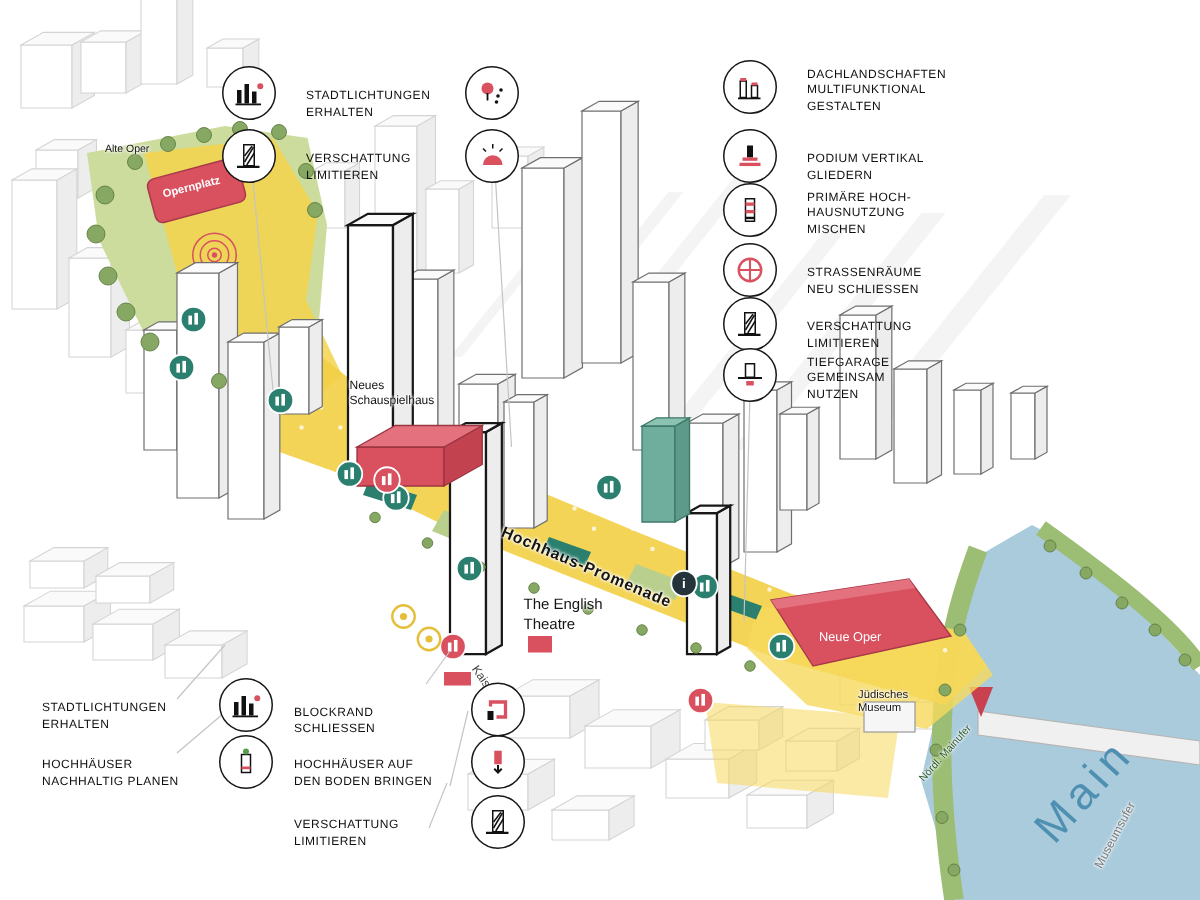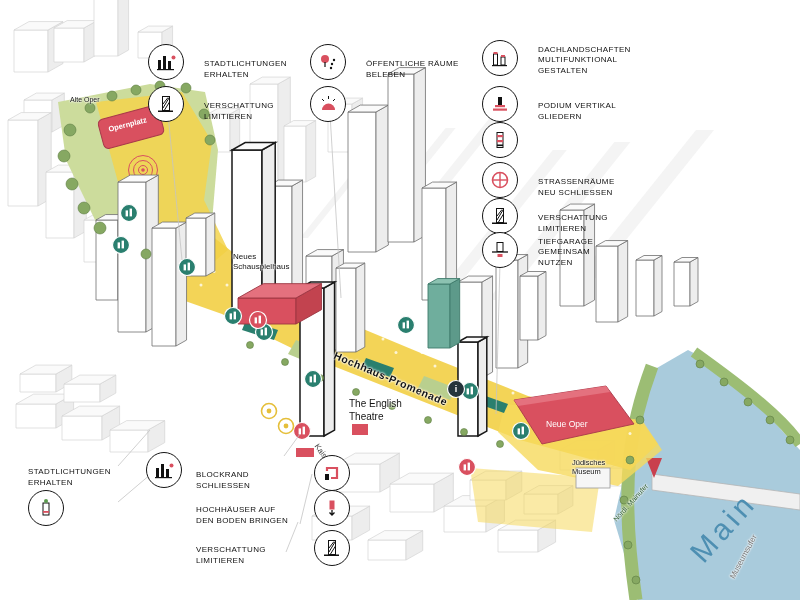--- a/index.html
+++ b/index.html
@@ -458,22 +458,20 @@
     <div class="llabel">VERSCHATTUNG
 LIMITIEREN</div>
   </div>
 
   <div class="legend-item" style="left:310px;top:44px">
     <div class="licon">
         <svg width="22" height="22" viewBox="0 0 22 22">
           <use href="#sym-public-spaces-icon" xlink:href="#sym-public-spaces-icon"></use>
         </svg>
       </div>
-    <div class="llabel">ÖFFENTLICHE RÄUME
-BELEBEN</div>
   </div>
   <div class="legend-item" style="left:310px;top:86px">
     <div class="licon">
         <svg width="22" height="22" viewBox="0 0 22 22">
           <use href="#sym-lighting-concept-icon" xlink:href="#sym-lighting-concept-icon"></use>
         </svg>
       </div>
   </div>
 
   <div class="legend-item" style="left:482px;top:40px">
@@ -494,20 +492,23 @@
       </div>
     <div class="llabel">PODIUM VERTIKAL
 GLIEDERN</div>
   </div>
   <div class="legend-item" style="left:482px;top:122px">
     <div class="licon">
         <svg width="22" height="22" viewBox="0 0 22 22">
           <use href="#sym-mixed-use-icon" xlink:href="#sym-mixed-use-icon"></use>
         </svg>
       </div>
+    <div class="llabel">PRIMÄRE HOCH-
+HAUSNUTZUNG
+MISCHEN</div>
   </div>
   <div class="legend-item" style="left:482px;top:162px">
     <div class="licon">
         <svg width="22" height="22" viewBox="0 0 22 22">
           <use href="#sym-street-space-icon" xlink:href="#sym-street-space-icon"></use>
         </svg>
       </div>
     <div class="llabel">STRASSENRÄUME
 NEU SCHLIESSEN</div>
   </div>
@@ -534,20 +535,22 @@
   <div class="legend-item rev" style="left:28px;top:452px">
     <div class="llabel">STADTLICHTUNGEN
 ERHALTEN</div>
     <div class="licon">
         <svg width="22" height="22" viewBox="0 0 22 22">
           <use href="#sym-city-clearings-icon" xlink:href="#sym-city-clearings-icon"></use>
         </svg>
       </div>
   </div>
   <div class="legend-item rev" style="left:28px;top:490px">
+    <div class="llabel">HOCHHÄUSER
+NACHHALTIG PLANEN</div>
     <div class="licon">
         <svg width="22" height="22" viewBox="0 0 22 22">
           <use href="#sym-sustainable-icon" xlink:href="#sym-sustainable-icon"></use>
         </svg>
       </div>
   </div>
 
   <div class="legend-item rev" style="left:196px;top:490px">
     <div class="llabel">HOCHHÄUSER AUF
 DEN BODEN BRINGEN</div>

